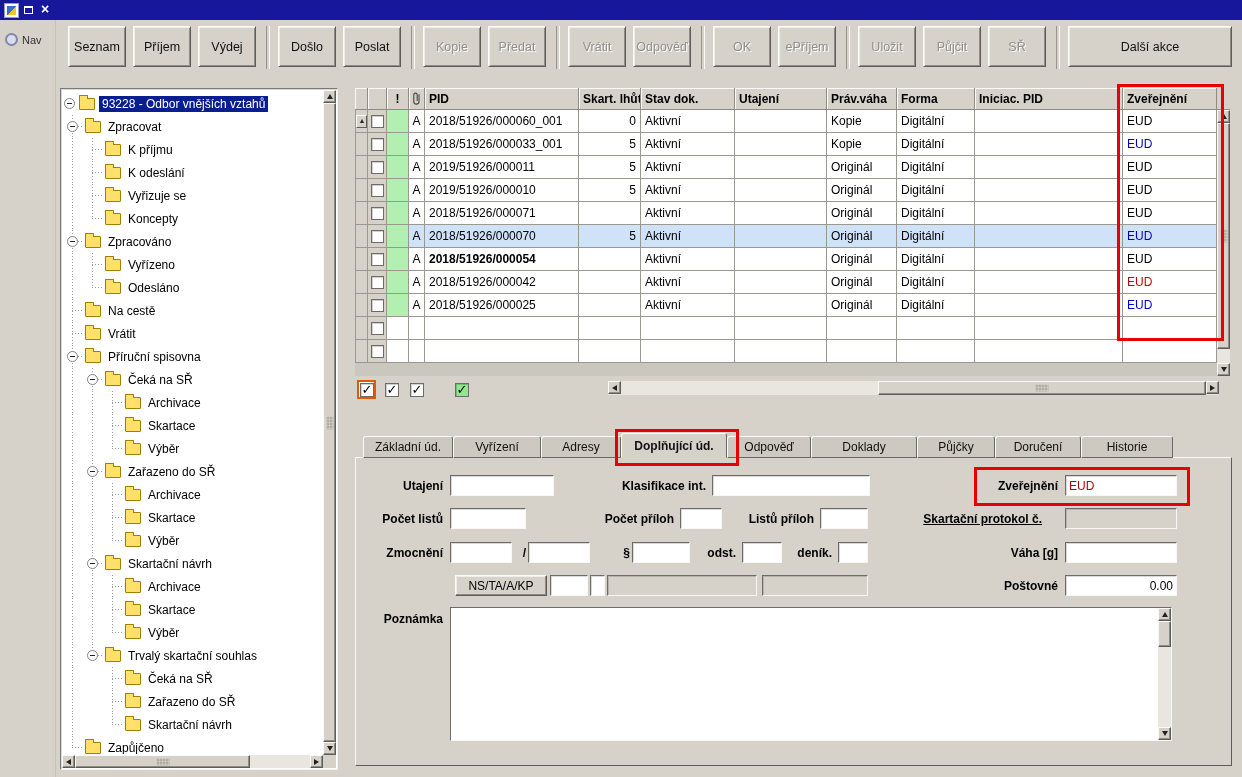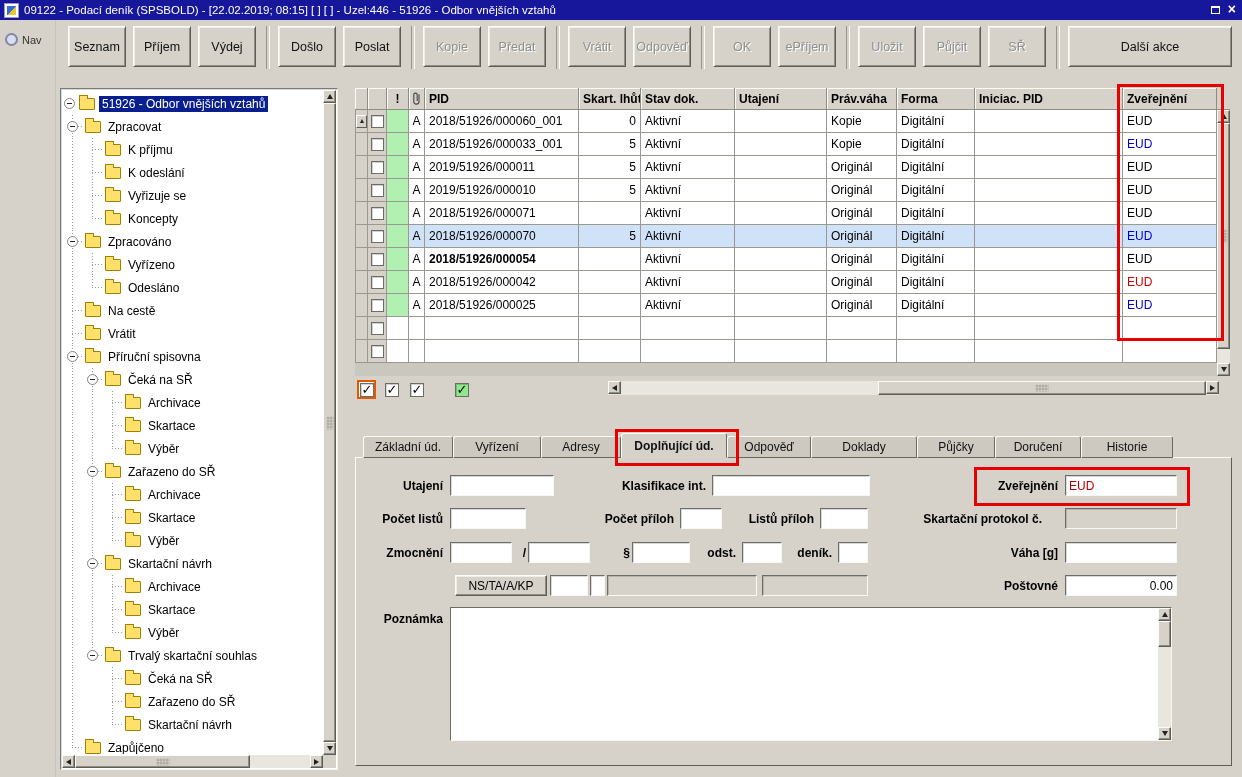--- a/index.html
+++ b/index.html
@@ -136,21 +136,20 @@
   
   .redbox{position:absolute;border:3px solid #e80000;z-index:40;pointer-events:none;}
 </style>
 <title>09122 - Podací deník (SPSBOLD) - [22.02.2019; 08:15] [ ] [ ] - Uzel:446 - 51926 - Odbor vnějších vztahů</title></head>
 <body>
 
 <div id="app">
 
   <div class="titlebar">
     <span class="app-icon"></span>
-    <span class="title-text">09122 - Podací deník (SPSBOLD) - [22.02.2019; 08:15] [ ] [ ] - Uzel:446 - 51926 - Odbor vnějších vztahů</span>
     <span class="win-controls">
       <span class="restore-icon"></span>
       <span class="close-glyph">×</span>
     </span>
   </div>
 
   <div class="navstrip">
     <div class="nav-inner">
       <span class="nav-icon"></span>
       <span class="nav-label">Nav</span>
@@ -179,21 +178,21 @@
       <div class="tbtn off">SŘ</div>
       <div class="tb-sep"></div>
       <div class="tbtn wide">Další akce</div>
     </div>
 
   <div class="tree-panel">
     <div class="tree-items">
         <div class="titem">
           <div class="expander root"></div>
           <div class="folder"></div>
-          <div class="tlabel sel">51926 - Odbor vnějších vztahů</div>
+          <div class="tlabel sel">93228 - Odbor vnějších vztahů</div>
         </div>
         <div class="titem">
           <div class="junction">
             <div class="expander"></div>
           </div>
           <div class="folder"></div>
           <div class="tlabel">Zpracovat</div>
         </div>
         <div class="titem">
           <div class="slot vline"></div>
@@ -663,21 +662,21 @@
     <input class="field" style="left: 356px; top: 17px; width: 158px;" value="">
     <div class="flabel" style="left:564px;top:21px;width:138px;">Zveřejnění</div>
     <input class="field redtext" style="left: 709px; top: 17px; width: 112px;" value="EUD">
 
     <div class="flabel" style="left:7px;top:54px;width:80px;">Počet listů</div>
     <input class="field" style="left: 94px; top: 50px; width: 76px;" value="">
     <div class="flabel" style="left:204px;top:54px;width:114px;">Počet příloh</div>
     <input class="field" style="left: 324px; top: 50px; width: 42px;" value="">
     <div class="flabel" style="left:370px;top:54px;width:88px;">Listů příloh</div>
     <input class="field" style="left: 464px; top: 50px; width: 48px;" value="">
-    <div class="flabel" style="left:528px;top:54px;width:158px;">Skartační protokol č.</div>
+    <div class="flabel" style="left:528px;top:54px;width:158px;text-decoration:underline;">Skartační protokol č.</div>
     <input class="field gray" style="left: 709px; top: 50px; width: 112px;" value="">
 
     <div class="flabel" style="left:7px;top:88px;width:80px;">Zmocnění</div>
     <input class="field" style="left: 94px; top: 84px; width: 62px;" value="">
     <div class="flabel" style="left:160px;top:88px;width:10px;">/</div>
     <input class="field" style="left: 172px; top: 84px; width: 62px;" value="">
     <div class="flabel" style="left:262px;top:88px;width:12px;">§</div>
     <input class="field" style="left: 276px; top: 84px; width: 58px;" value="">
     <div class="flabel" style="left:340px;top:88px;width:40px;">odst.</div>
     <input class="field" style="left: 386px; top: 84px; width: 40px;" value="">

